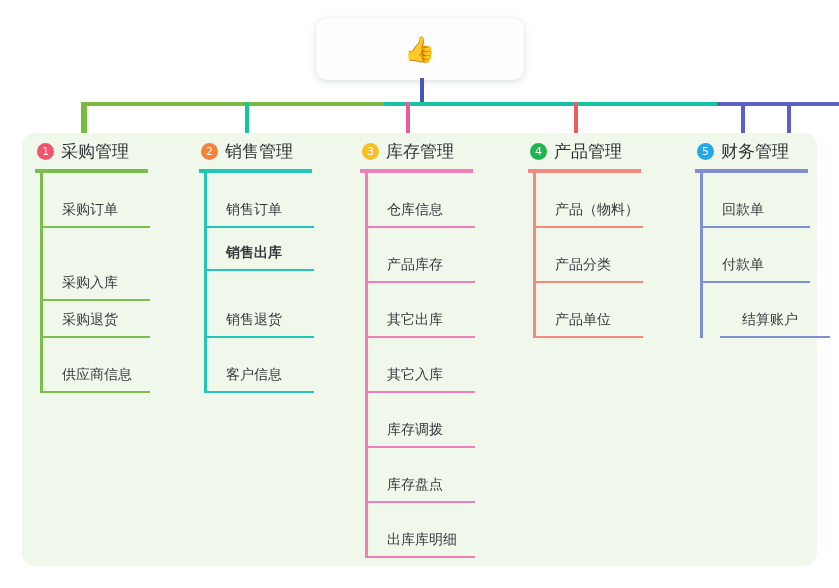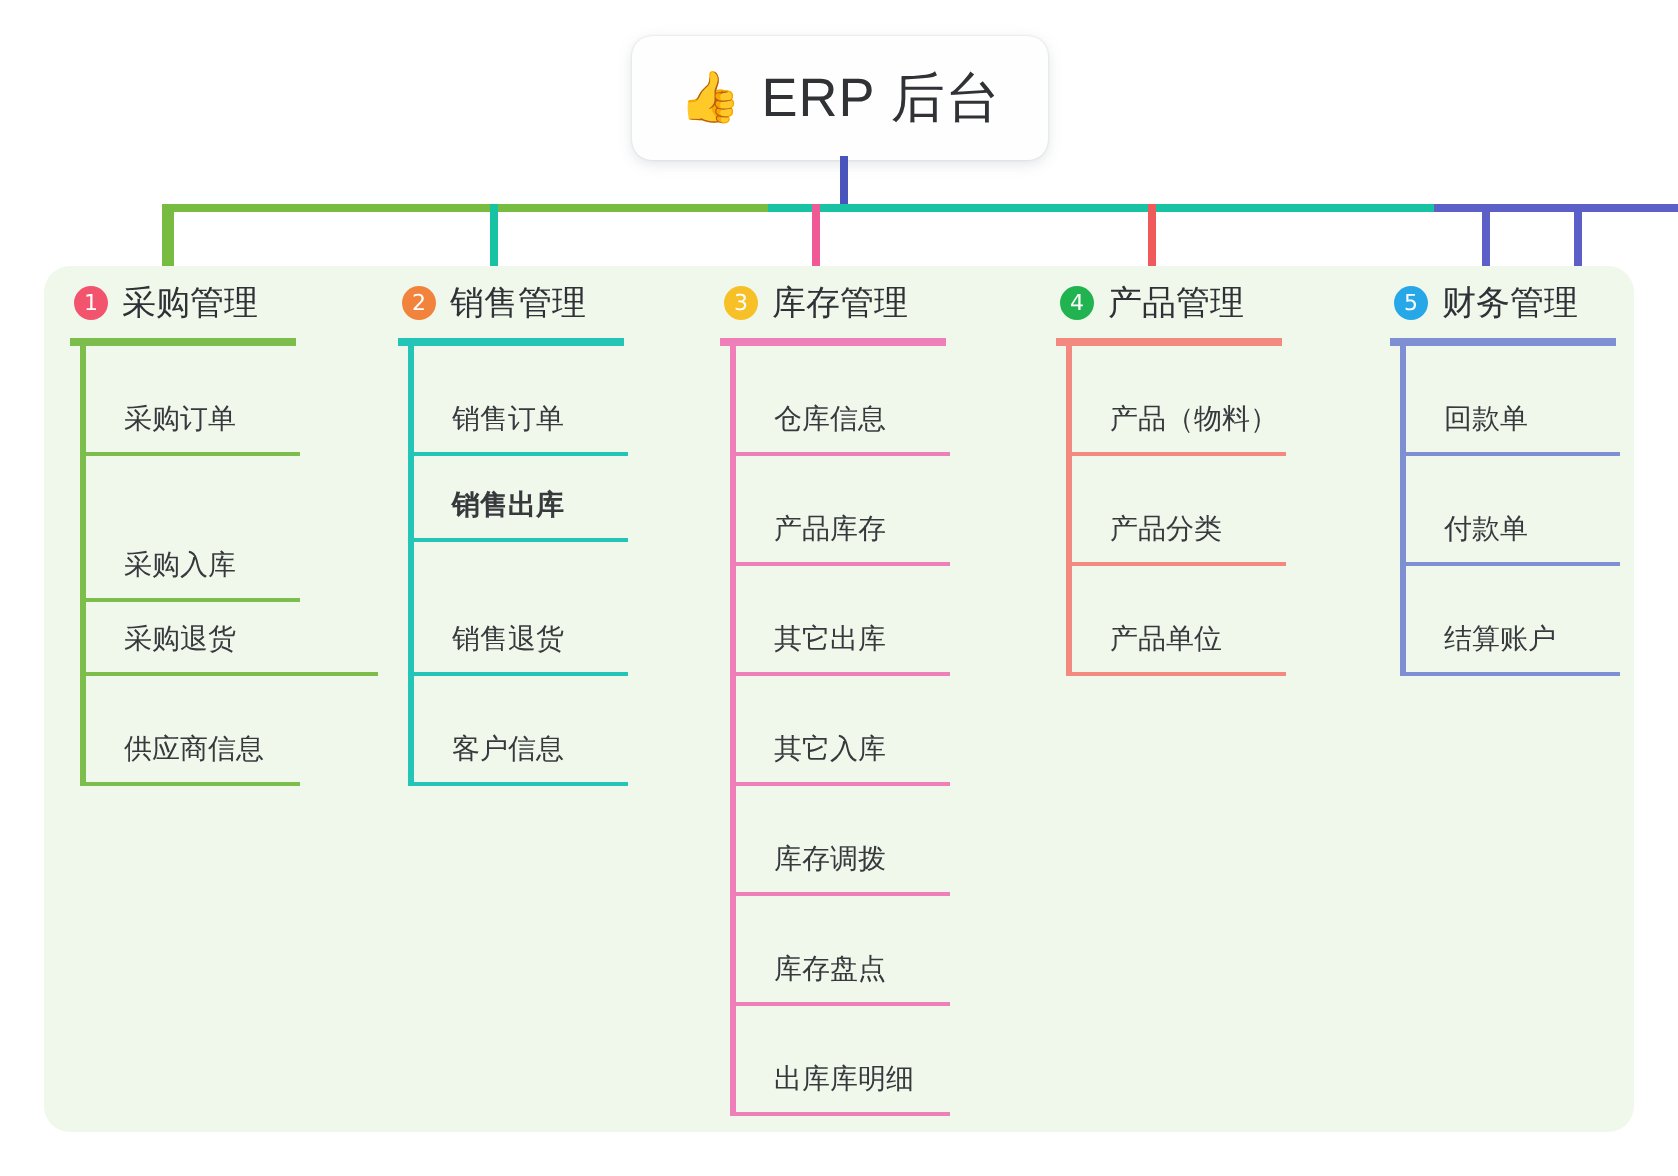--- a/index.html
+++ b/index.html
@@ -58,21 +58,20 @@
   }
   .leaf-rule{position:absolute;left:0;bottom:0;height:2px;width:100%;}
 </style>
 </head>
 <body>
 
 <div id="stage">
 
   <div class="root-card">
     <span class="root-emoji">👍</span>
-    <span class="root-title">ERP 后台</span>
   </div>
 
   <div class="trunk"></div>
   <div class="bus bus-a"></div>
   <div class="bus bus-b"></div>
   <div class="bus bus-c"></div>
   <div class="cap cap-left"></div>
   <div class="cap cap-right"></div>
 
   <div id="stubs">
@@ -93,21 +92,21 @@
           <div class="head-rule" style="background: rgb(125, 189, 76);"></div>
           <div class="spine" style="background: rgb(125, 189, 76); height: 220px;"></div>
           <div class="leaf" style="top: 40px;">
             <span class="leaf-label">采购订单</span>
             <div class="leaf-rule" style="background: rgb(125, 189, 76);"></div>
           </div>
           <div class="leaf" style="top: 113px;">
             <span class="leaf-label">采购入库</span>
             <div class="leaf-rule" style="background: rgb(125, 189, 76);"></div>
           </div>
-          <div class="leaf" style="top: 150px; padding-left: 39px;">
+          <div class="leaf" style="top: 150px;">
             <span class="leaf-label">采购退货</span>
             <div class="leaf-rule" style="background: rgb(125, 189, 76);"></div>
           </div>
           <div class="leaf" style="top: 205px;">
             <span class="leaf-label">供应商信息</span>
             <div class="leaf-rule" style="background: rgb(125, 189, 76);"></div>
           </div>
         </div>
         <div class="col" style="left: 174px;">
           <div class="col-head">
@@ -197,21 +196,21 @@
           <div class="head-rule" style="background: rgb(126, 143, 212);"></div>
           <div class="spine" style="background: rgb(126, 143, 212); height: 165px;"></div>
           <div class="leaf" style="top: 40px;">
             <span class="leaf-label">回款单</span>
             <div class="leaf-rule" style="background: rgb(126, 143, 212);"></div>
           </div>
           <div class="leaf" style="top: 95px;">
             <span class="leaf-label">付款单</span>
             <div class="leaf-rule" style="background: rgb(126, 143, 212);"></div>
           </div>
-          <div class="leaf" style="top: 150px;">
+          <div class="leaf" style="top: 150px; margin-left: 20px;">
             <span class="leaf-label">结算账户</span>
             <div class="leaf-rule" style="background: rgb(126, 143, 212);"></div>
           </div>
         </div>
       </div>
   </div>
 
 </div>
 
 </body></html>

